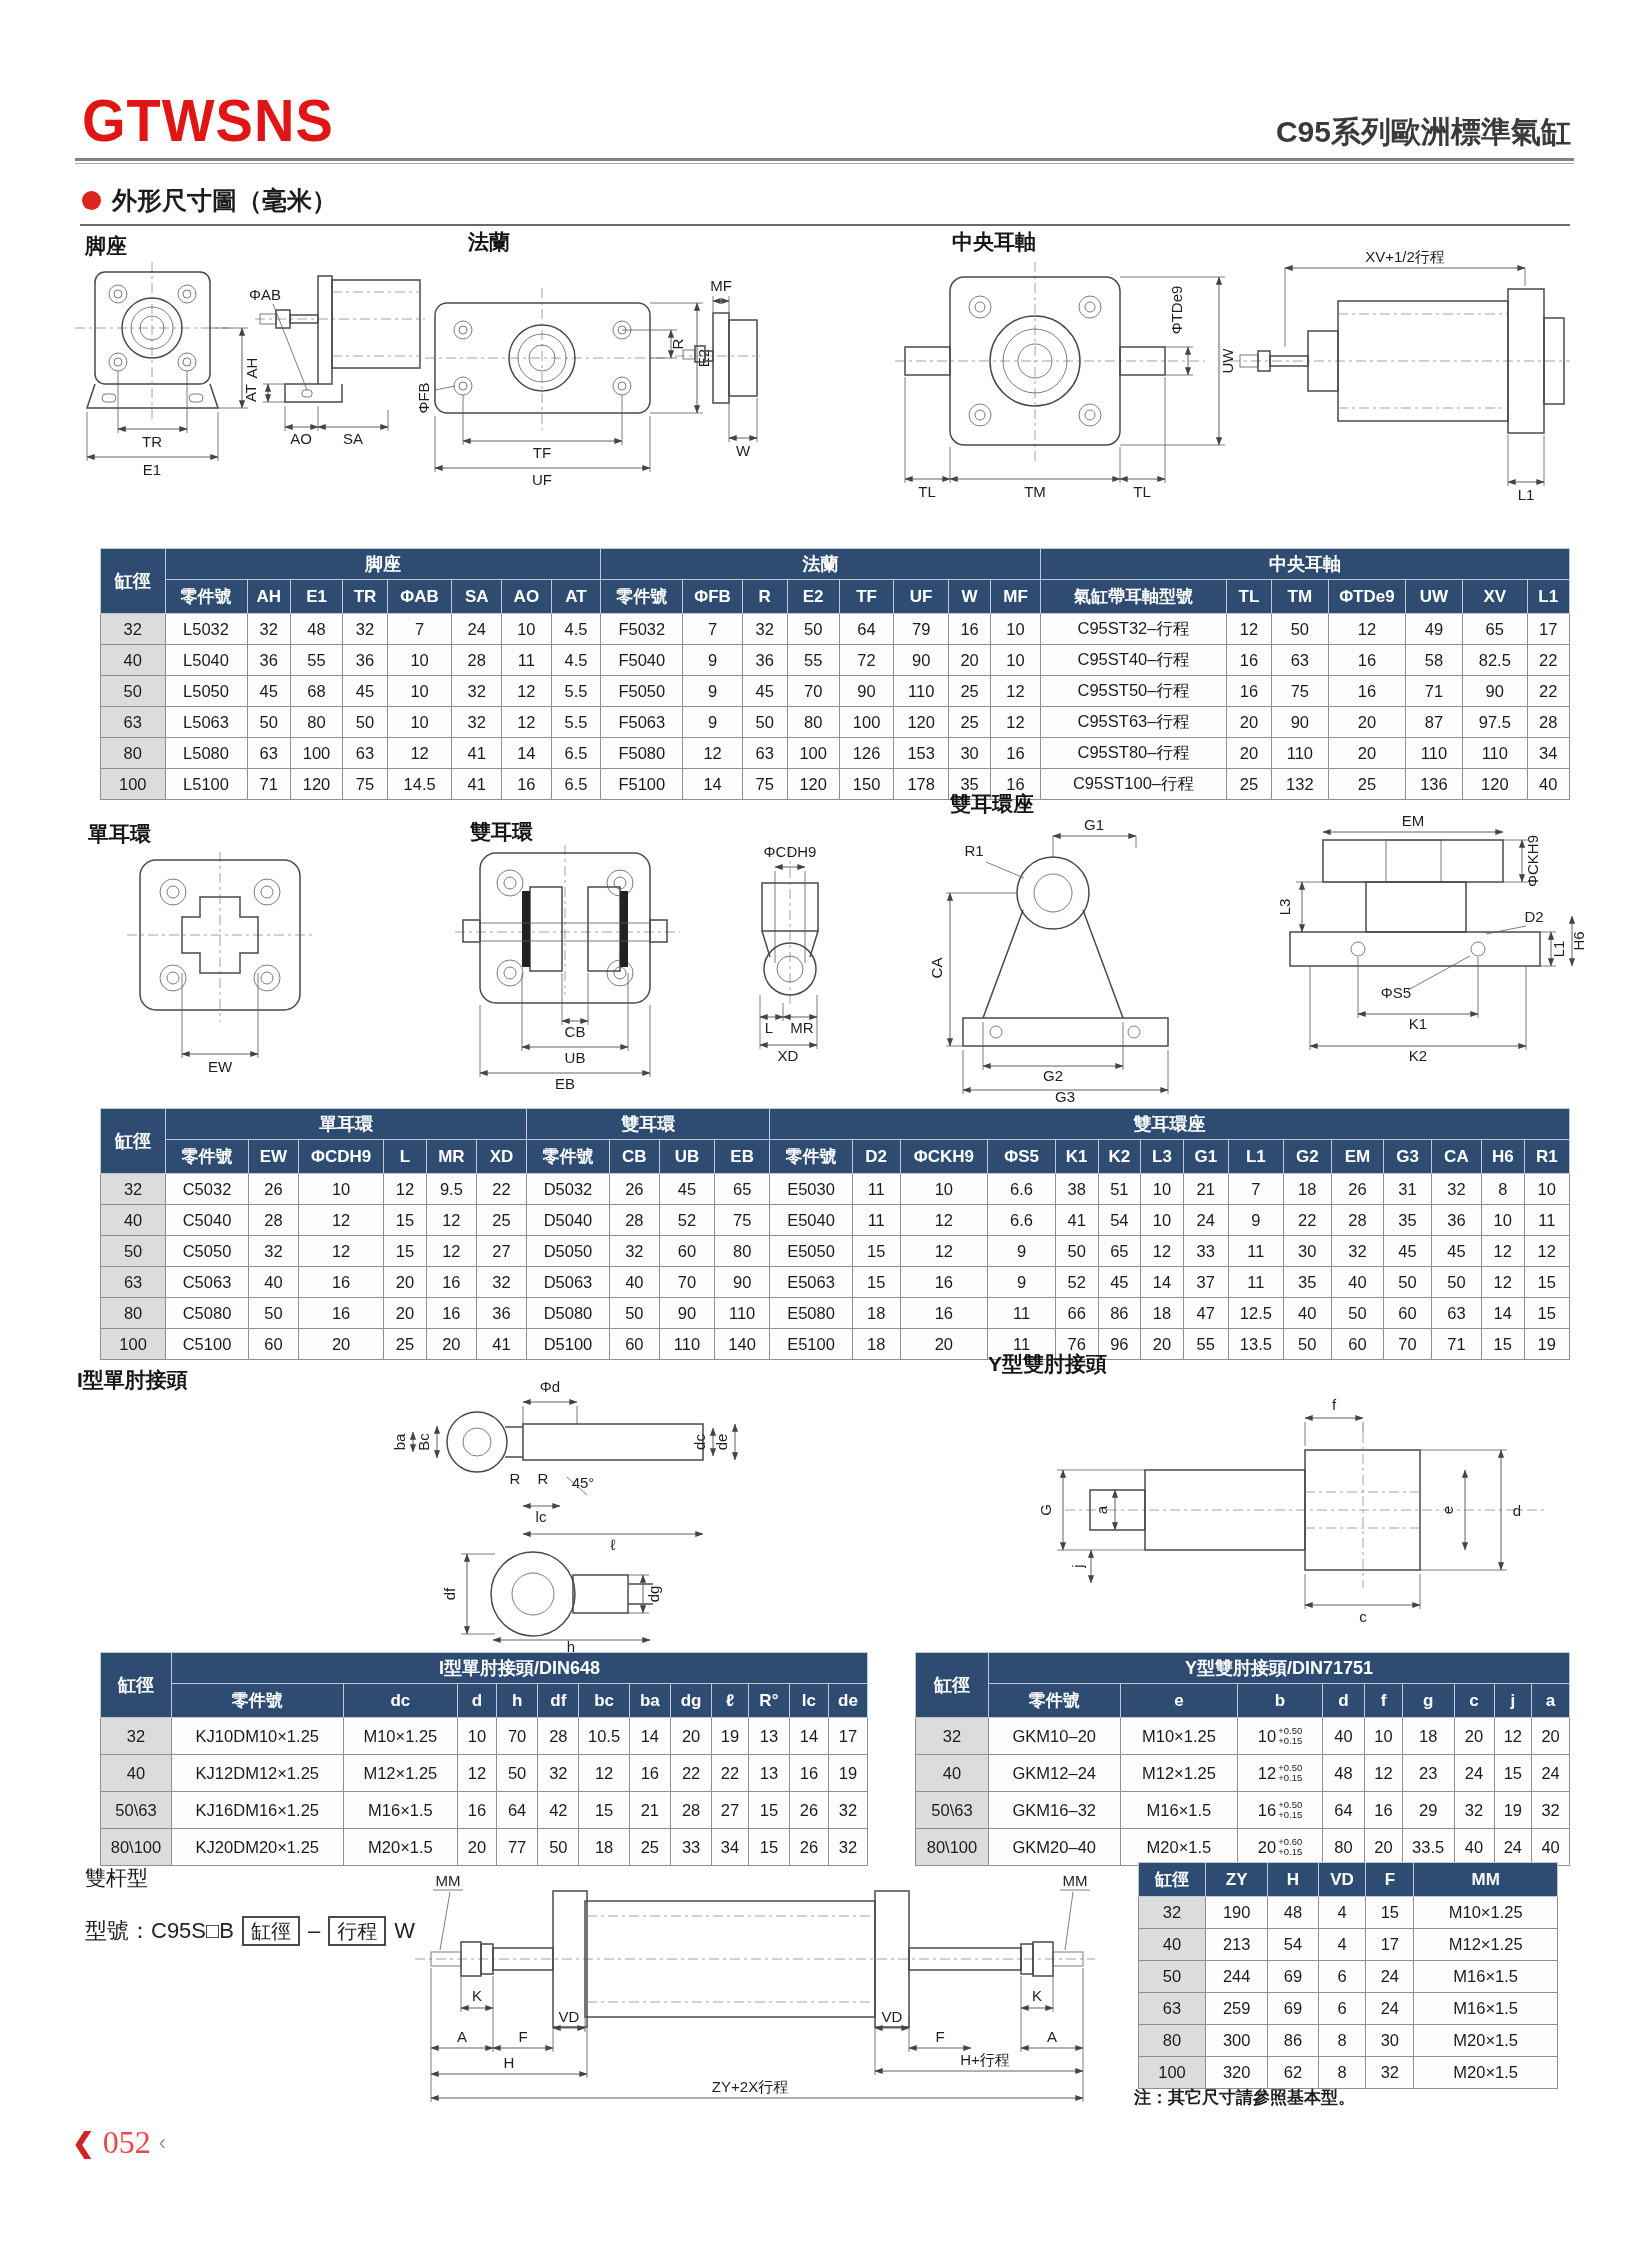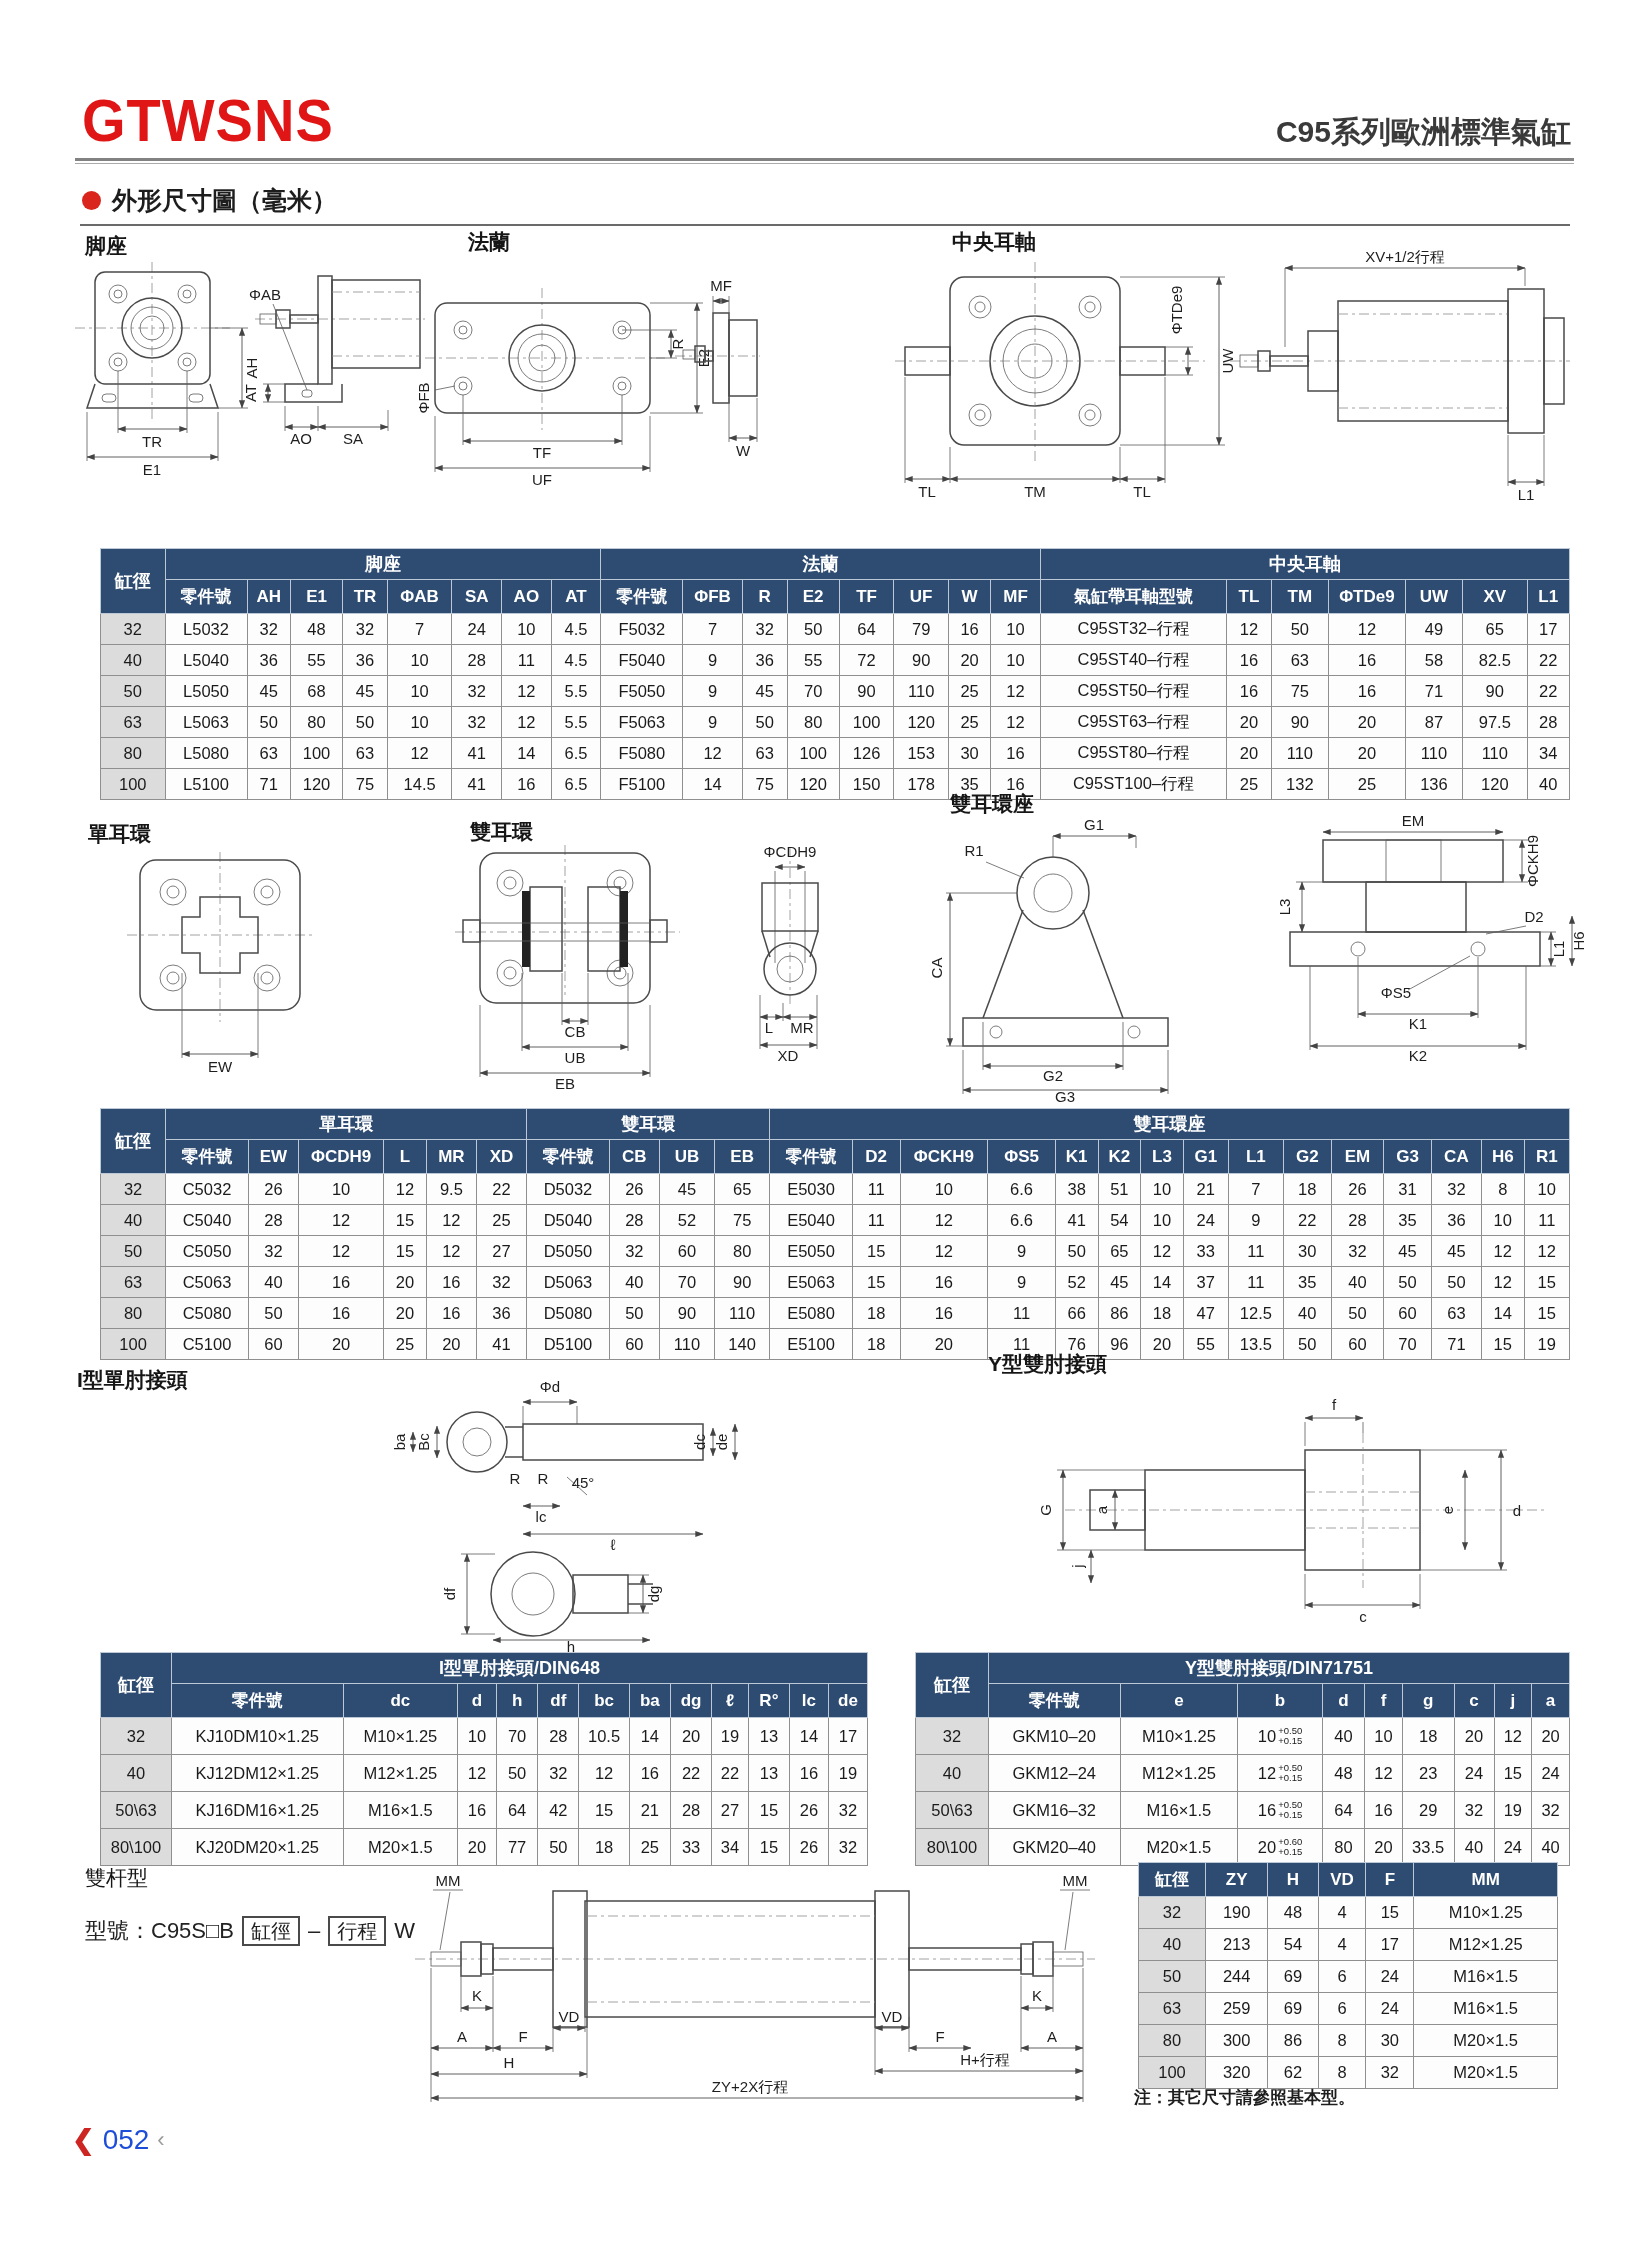--- a/index.html
+++ b/index.html
@@ -41,21 +41,21 @@
   .dwg text{font-family:"Liberation Sans",sans-serif;font-size:15px;fill:#1e1e1e;}
   
   .model{position:absolute;left:85px;top:1916px;font-size:22px;color:#222;display:flex;
          align-items:center;gap:8px;}
   .model .box{border:2px solid #4a4a4a;padding:0 7px;font-size:20px;line-height:26px;}
   .note{position:absolute;left:1134px;top:2086px;font-size:17px;font-weight:bold;color:#1d1d1d;}
   .dr-title{position:absolute;left:85px;top:1864px;font-size:21px;font-weight:normal;color:#161616;}
   
   .footer{position:absolute;left:72px;top:2124px;display:flex;align-items:center;gap:8px;}
   .footer .back{color:#cc2522;font-size:27px;font-weight:bold;}
-  .footer .pg{color:#1d4ed8;font-size:28px;}
+  .footer .pg{color:#ef4444;font-size:32px;font-family:Liberation Serif, serif;}
   .footer .fwd{color:#9a9a9a;font-size:22px;}
 </style>
 </head>
 <body>
 
 <div class="page">
 
   <svg width="0" height="0" style="position:absolute" aria-hidden="true">
     <defs>
       <marker id="arw" viewBox="0 0 10 10" refX="9.5" refY="5" markerWidth="9" markerHeight="9" orient="auto-start-reverse">

